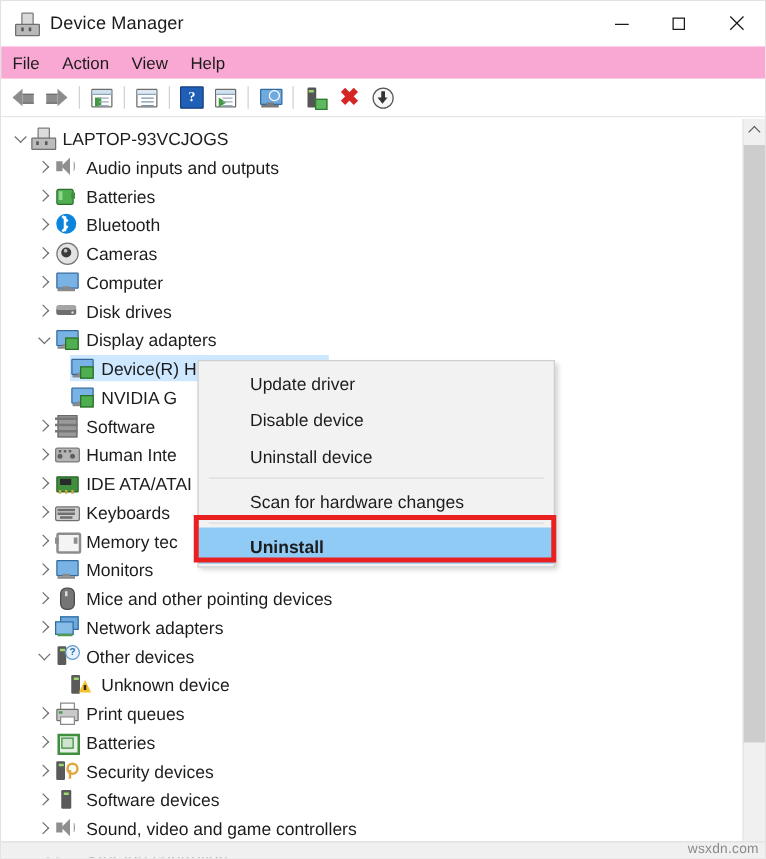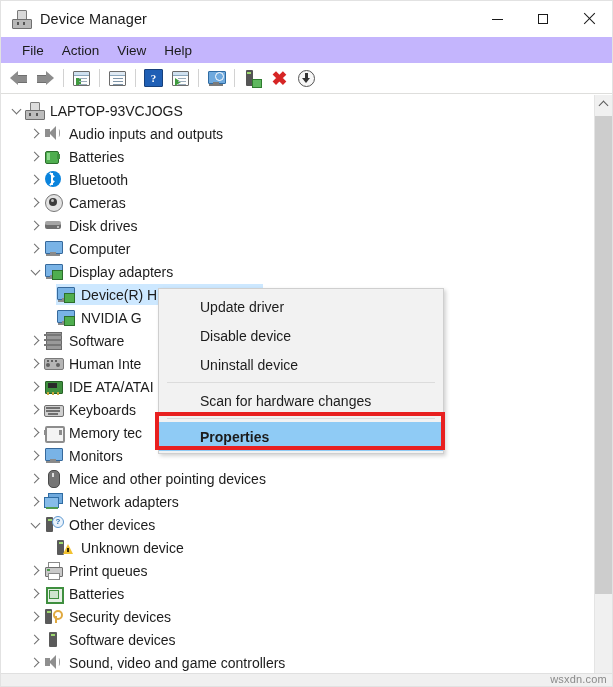--- a/index.html
+++ b/index.html
@@ -66,23 +66,23 @@
   .glyph-close::before, .glyph-close::after {
     content: ''; position: absolute; left: -1px; top: 5px;
     width: 15px; height: 1px; background: #1a1a1a;
   }
   .glyph-close::before { transform: rotate(45deg); }
   .glyph-close::after  { transform: rotate(-45deg); }
 
   
   #menubar {
     height: 26px; min-height: 26px;
-    background: #c4b5fd;
+    background: #f9a8d4;
     display: flex; align-items: center;
-    padding-left: 12px;
+    padding-left: 0;
   }
   .menu-item {
     font-size: 13.5px; color: #1b1b1b;
     padding: 3px 9px; cursor: default; border-radius: 1px;
   }
 
   
   #toolbar {
     height: 30px; min-height: 30px;
     background: #ffffff;
@@ -556,38 +556,38 @@
             <span class="lens"></span>
             <span class="gl"></span>
         </span>
         <span class="label">Cameras</span>
       </div>
 
       <div class="row lvl1">
         <span class="twisty closed">
             <span class="chev"></span>
           </span>
+        <span class="ticon i-mon">
+          <span class="scr"></span>
+            <span class="st"></span>
+            <span class="bs"></span>
+        </span>
+        <span class="label">Computer</span>
+      </div>
+
+      <div class="row lvl1">
+        <span class="twisty closed">
+            <span class="chev"></span>
+          </span>
         <span class="ticon i-disk">
           <span class="d1"></span>
             <span class="d2"></span>
             <span class="dot2"></span>
         </span>
         <span class="label">Disk drives</span>
-      </div>
-
-      <div class="row lvl1">
-        <span class="twisty closed">
-            <span class="chev"></span>
-          </span>
-        <span class="ticon i-mon">
-          <span class="scr"></span>
-            <span class="st"></span>
-            <span class="bs"></span>
-        </span>
-        <span class="label">Computer</span>
       </div>
 
       <div class="row lvl1">
         <span class="twisty open">
             <span class="chev"></span>
           </span>
         <span class="ticon i-gfx">
           <span class="scr"></span>
             <span class="st"></span>
             <span class="bs"></span>
@@ -828,18 +828,18 @@
   <div id="statusbar"></div>
 </div>
 
 <div id="ctxmenu">
   <div class="ctx-item">Update driver</div>
   <div class="ctx-item">Disable device</div>
   <div class="ctx-item">Uninstall device</div>
   <div class="ctx-sep"></div>
   <div class="ctx-item">Scan for hardware changes</div>
   <div class="ctx-sep"></div>
-  <div class="ctx-item highlight">Properties</div>
+  <div class="ctx-item highlight">Uninstall</div>
 </div>
 
 <div id="red-box"></div>
 
 <div id="watermark">wsxdn.com</div>
 
 </body></html>

